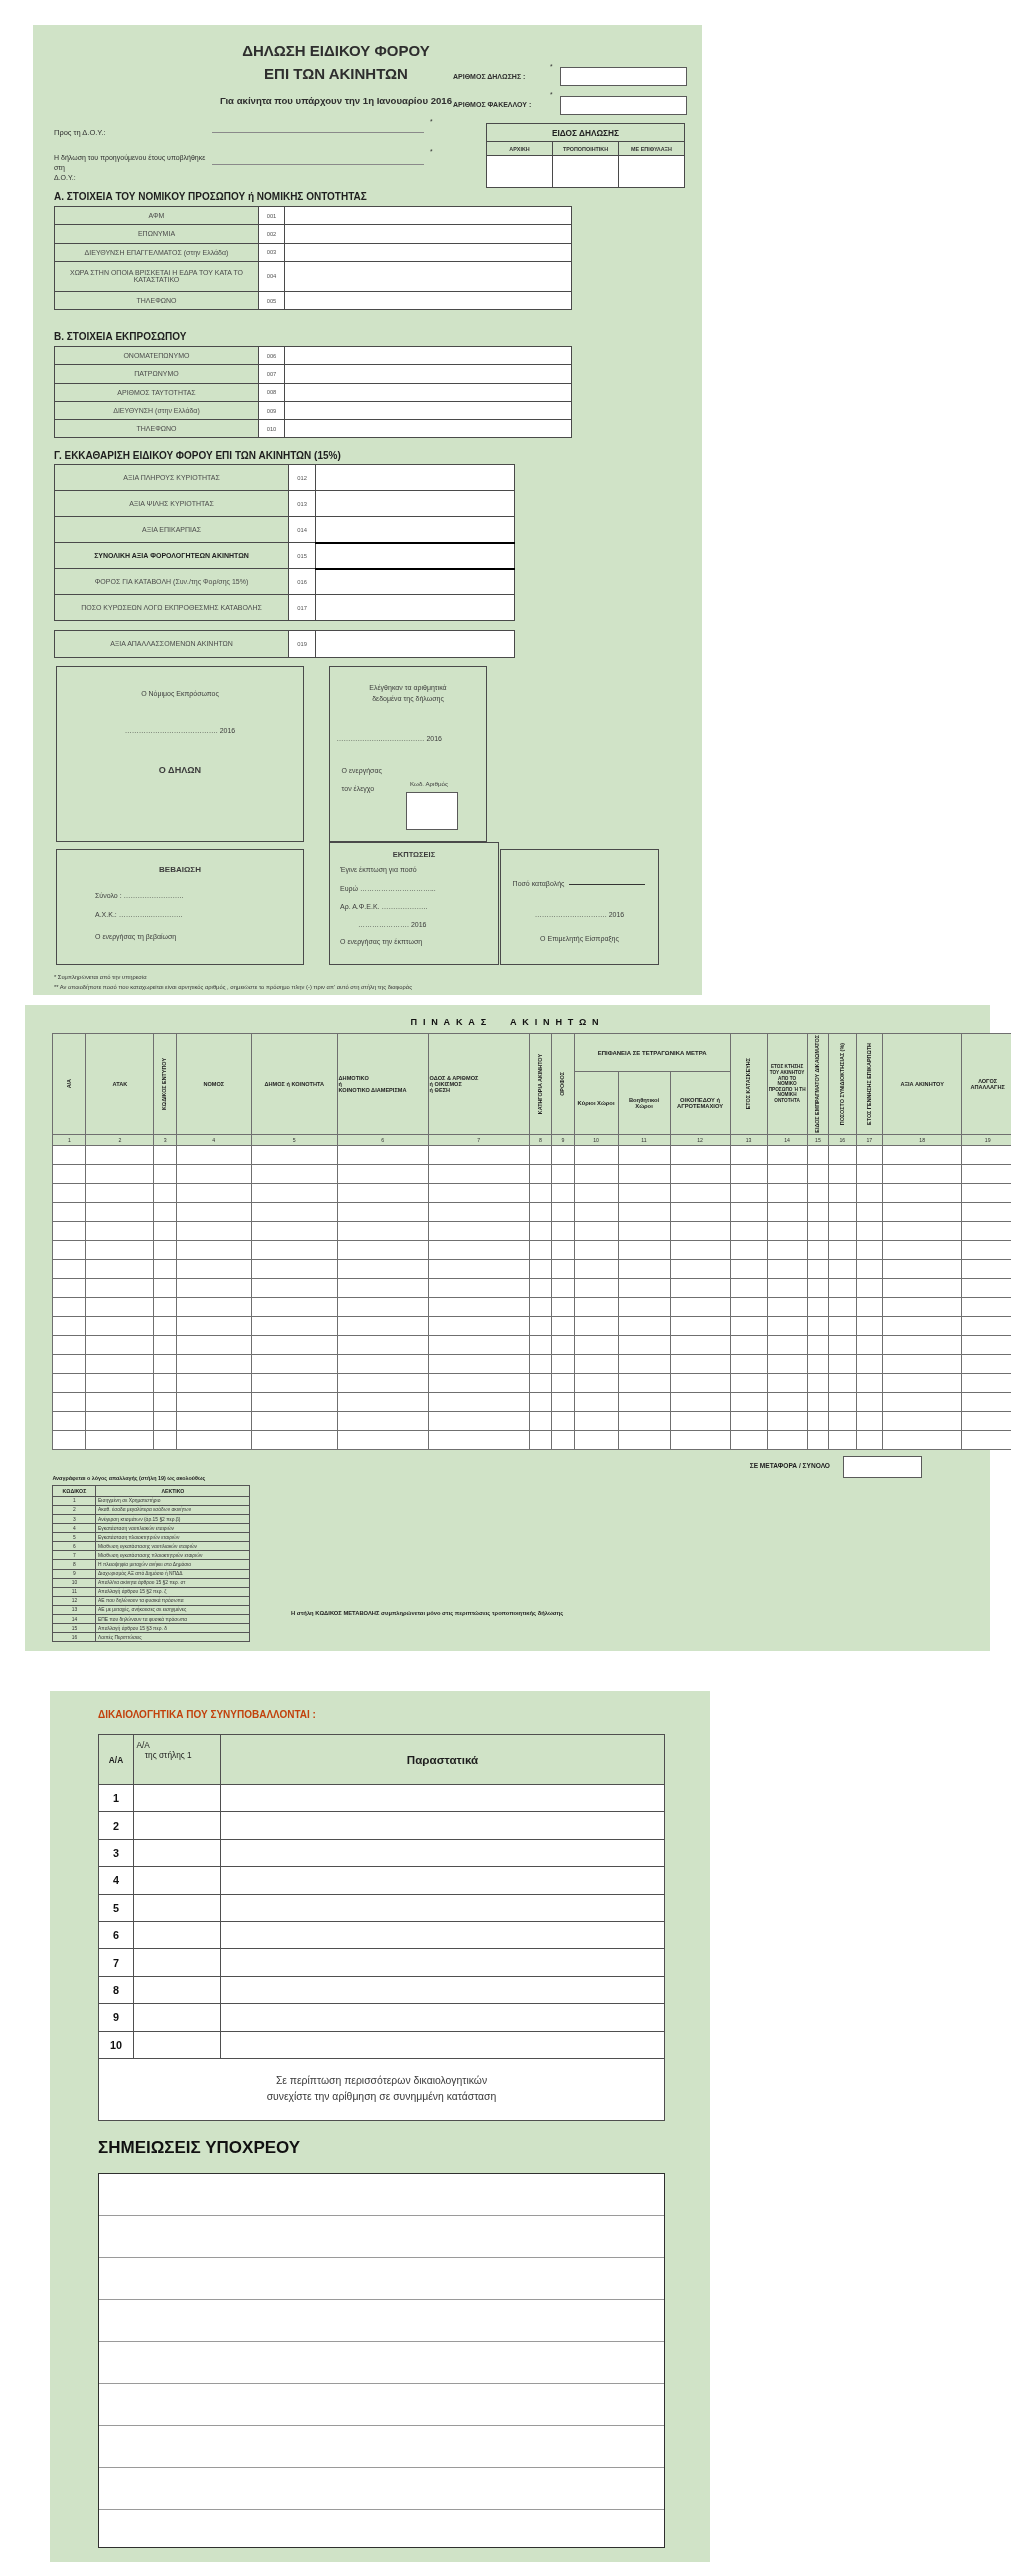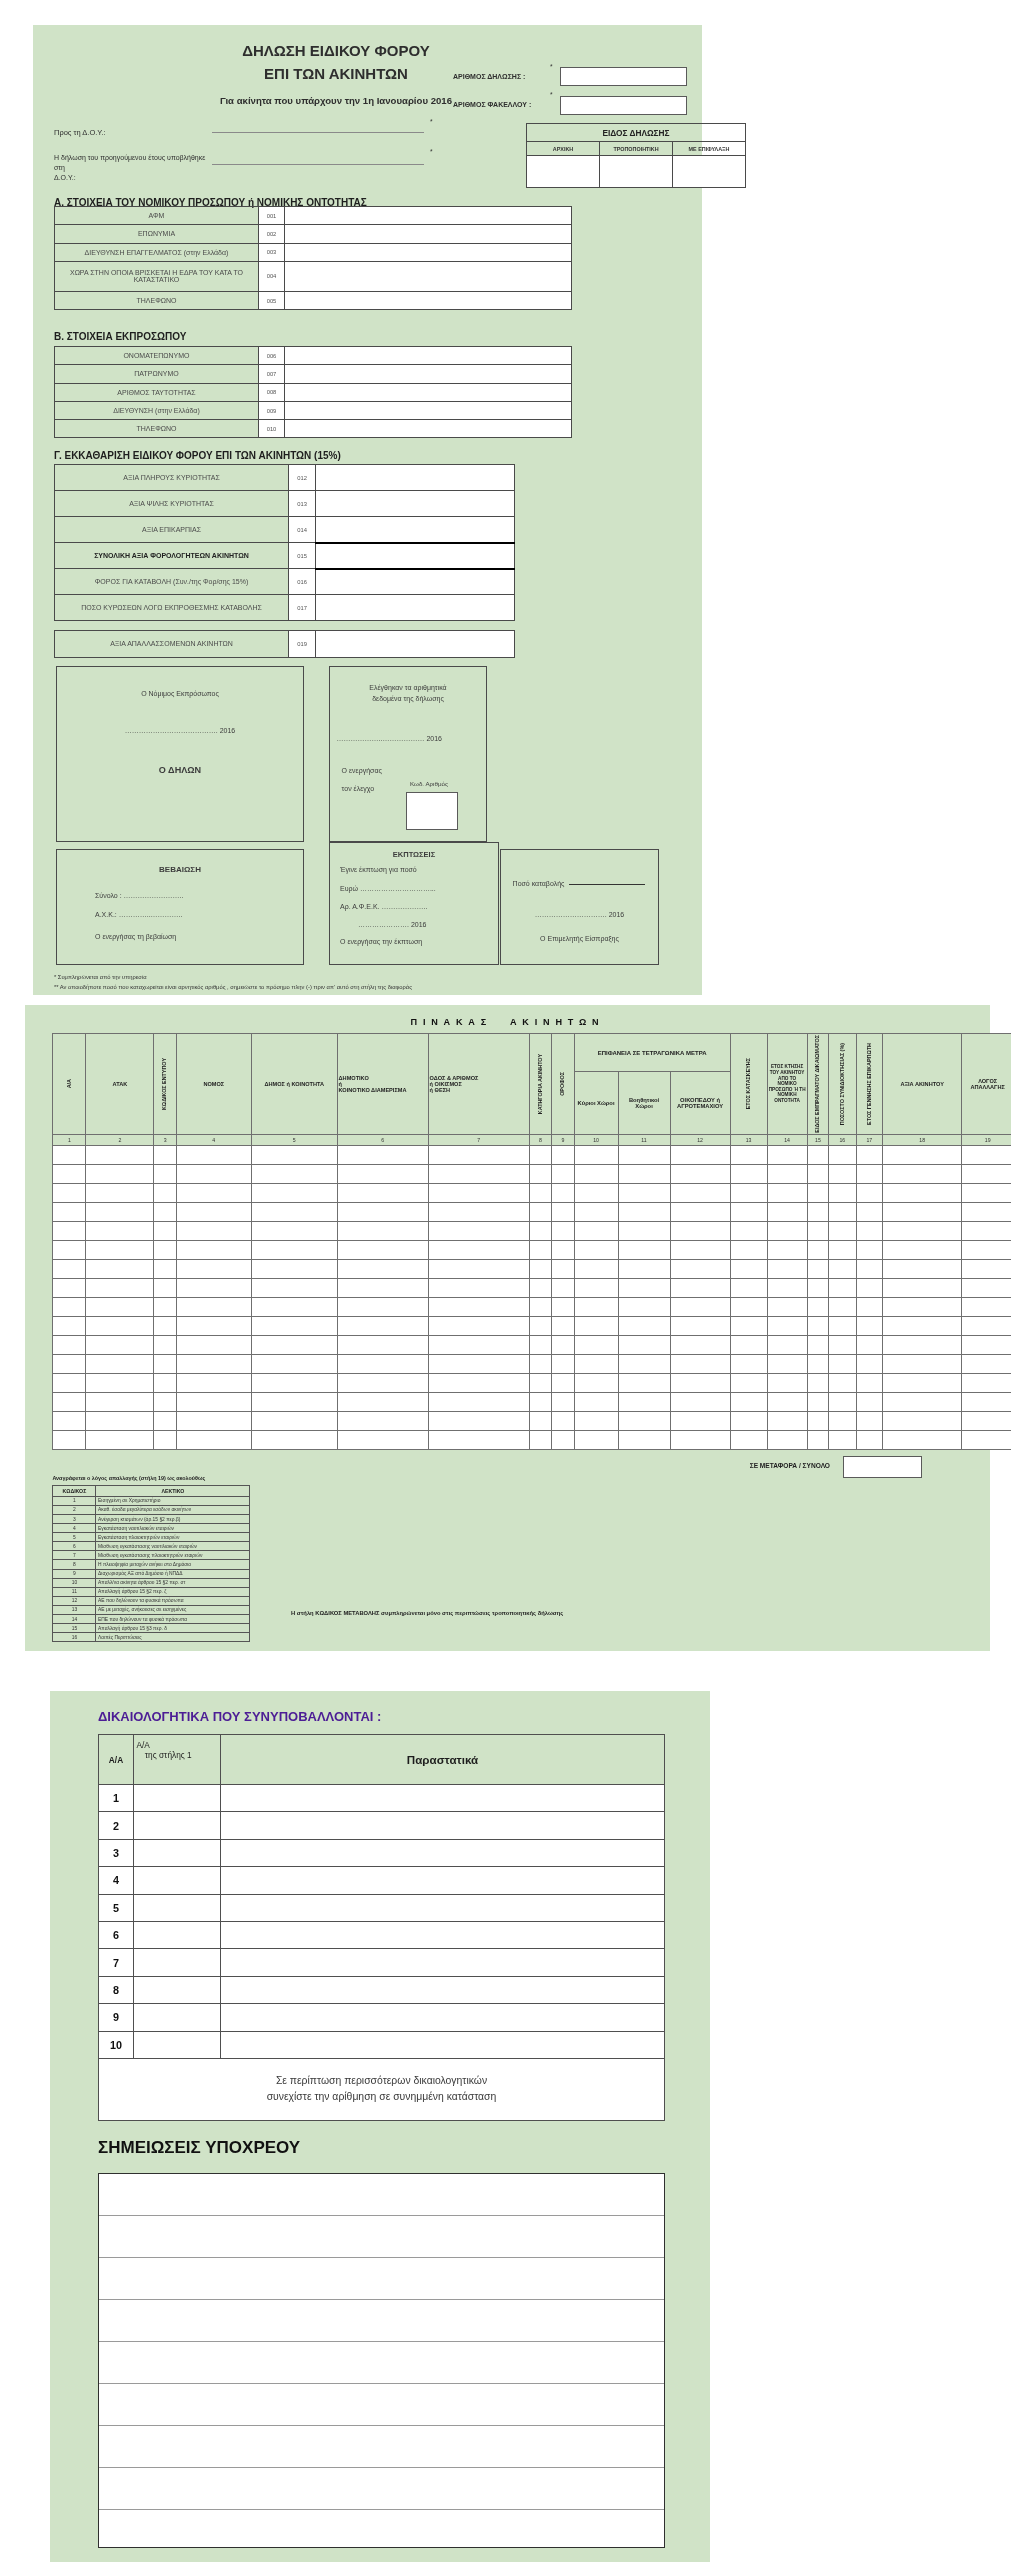--- a/index.html
+++ b/index.html
@@ -21,21 +21,21 @@
   
   table.kv{border-collapse:collapse;table-layout:fixed;}
   table.kv td{border:0.8px solid var(--bd);font-size:7px;color:var(--ink2);vertical-align:middle;}
   table.kv td.lbl{text-align:center;padding:1.7px 3.3px;background:transparent;}
   table.kv td.code{text-align:center;font-size:5.8px;background:#fff;color:#555;}
   table.kv td.val{background:#fff;}
   table.kv td.thick{border-top:2.1px solid #000;border-bottom:2.1px solid #000;}
   table.kv td.blbl{font-weight:bold;color:#222;}
 
   
-  table.eidos{border-collapse:collapse;table-layout:fixed;width:220px;margin-left:40px;}
+  table.eidos{border-collapse:collapse;table-layout:fixed;width:199px;}
   table.eidos th,table.eidos td{border:0.8px solid var(--bd);}
   table.eidos th{font-size:8.3px;height:18.3px;color:#222;}
   table.eidos td.opt{font-size:5.4px;font-weight:bold;text-align:center;height:14px;color:#333;}
   table.eidos td.empty{height:32px;background:#fff;}
 
   .dotline{border-bottom:0.8px solid #8a8a8a;height:10px;}
   .whitebox{background:#fff;border:0.8px solid #5a5a5a;}
 
   .section-title{font-size:10px;font-weight:bold;color:#1e1e1e;}
 
@@ -61,21 +61,21 @@
 
   
   .codes-note{font-size:5.4px;font-weight:bold;color:#222;}
   table.codes{border-collapse:collapse;table-layout:fixed;width:197px;border:1.2px solid #3d3d3d;}
   table.codes th{border:0.8px solid #555;font-size:5.2px;height:10.8px;color:#222;background:var(--green);}
   table.codes td{border:0.8px solid #555;font-size:4.9px;height:9.1px;color:#333;padding:0 1.7px;background:var(--green);}
   table.codes td.cd{text-align:center;}
   .p2-footnote{font-size:5.8px;font-weight:bold;color:#222;}
 
   
-  .p3-title{font-size:13px;font-weight:bold;color:#4c1d95;}
+  .p3-title{font-size:10px;font-weight:bold;color:#c2410c;}
   table.docs{border-collapse:collapse;table-layout:fixed;width:567px;border:1.7px solid #2f2f2f;}
   table.docs th,table.docs td{border:0.8px solid #4f4f4f;}
   table.docs th{background:var(--green);color:#1d1d1d;}
   table.docs td{background:#fff;}
   table.docs td.rn{font-size:10.8px;font-weight:bold;text-align:center;background:#fff;color:#111;}
   .docs-note{font-size:10.4px;color:#3a3a3a;text-align:center;line-height:1.6;background:#fff;}
   .notes-title{font-size:17px;font-weight:bold;color:#111;}
   .notes-box{position:absolute;background:#fff;border:1.7px solid #2f2f2f;}
   .note-line{height:42px;border-bottom:0.8px solid #9a9a9a;}
   .note-line:last-child{border-bottom:none;}
@@ -125,21 +125,21 @@
       </thead>
       <tbody>
           <tr id="eidos-empty">
             <td class="empty"></td>
             <td class="empty"></td>
             <td class="empty"></td>
           </tr>
         </tbody>
     </table>
 
-    <div class="abs section-title" style="left:21px;top:172px;">Α. ΣΤΟΙΧΕΙΑ ΤΟΥ ΝΟΜΙΚΟΥ ΠΡΟΣΩΠΟΥ ή ΝΟΜΙΚΗΣ ΟΝΤΟΤΗΤΑΣ</div>
+    <div class="abs section-title" style="left:21px;top:166px;">Α. ΣΤΟΙΧΕΙΑ ΤΟΥ ΝΟΜΙΚΟΥ ΠΡΟΣΩΠΟΥ ή ΝΟΜΙΚΗΣ ΟΝΤΟΤΗΤΑΣ</div>
     <div class="abs" style="left:21px;top:181px;" id="tableA">
         <table class="kv" style="width: 517px;">
           <colgroup>
             <col style="width: 204px;">
             <col style="width: 26px;">
             <col style="width: 287px;">
           </colgroup>
           <tbody>
             <tr style="height: 18.3px;">
               <td class="lbl">ΑΦΜ</td>

